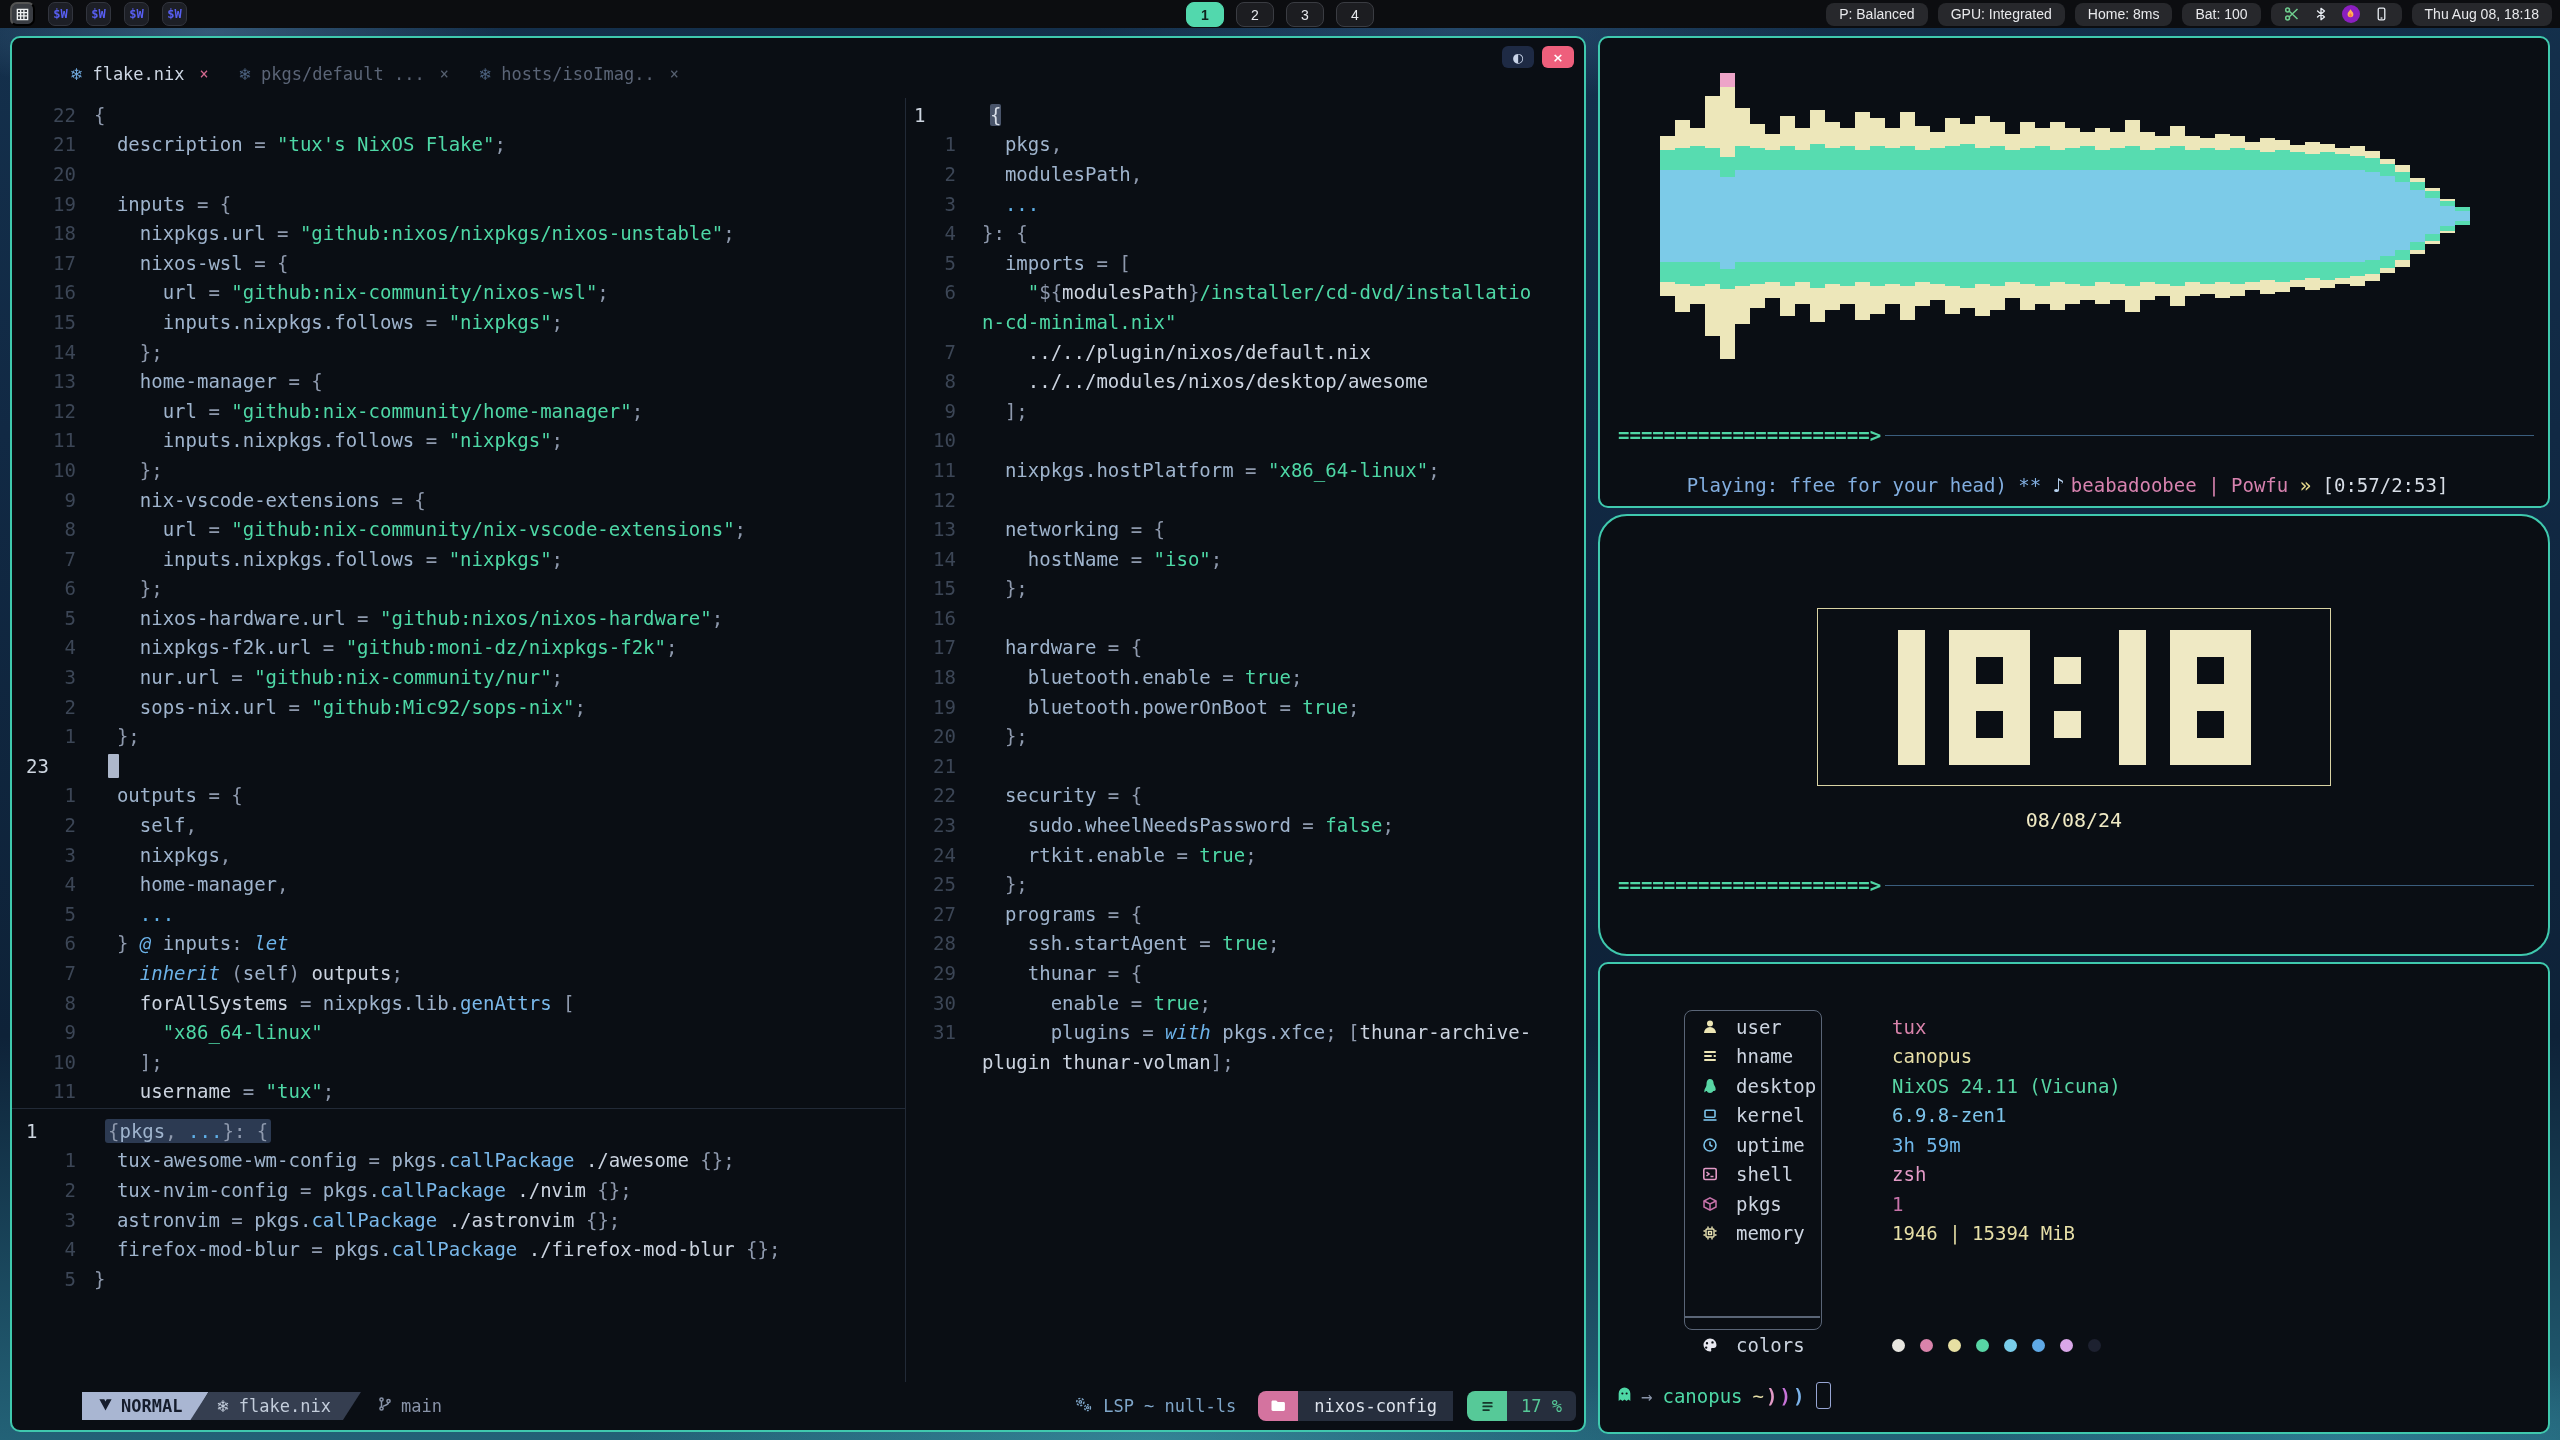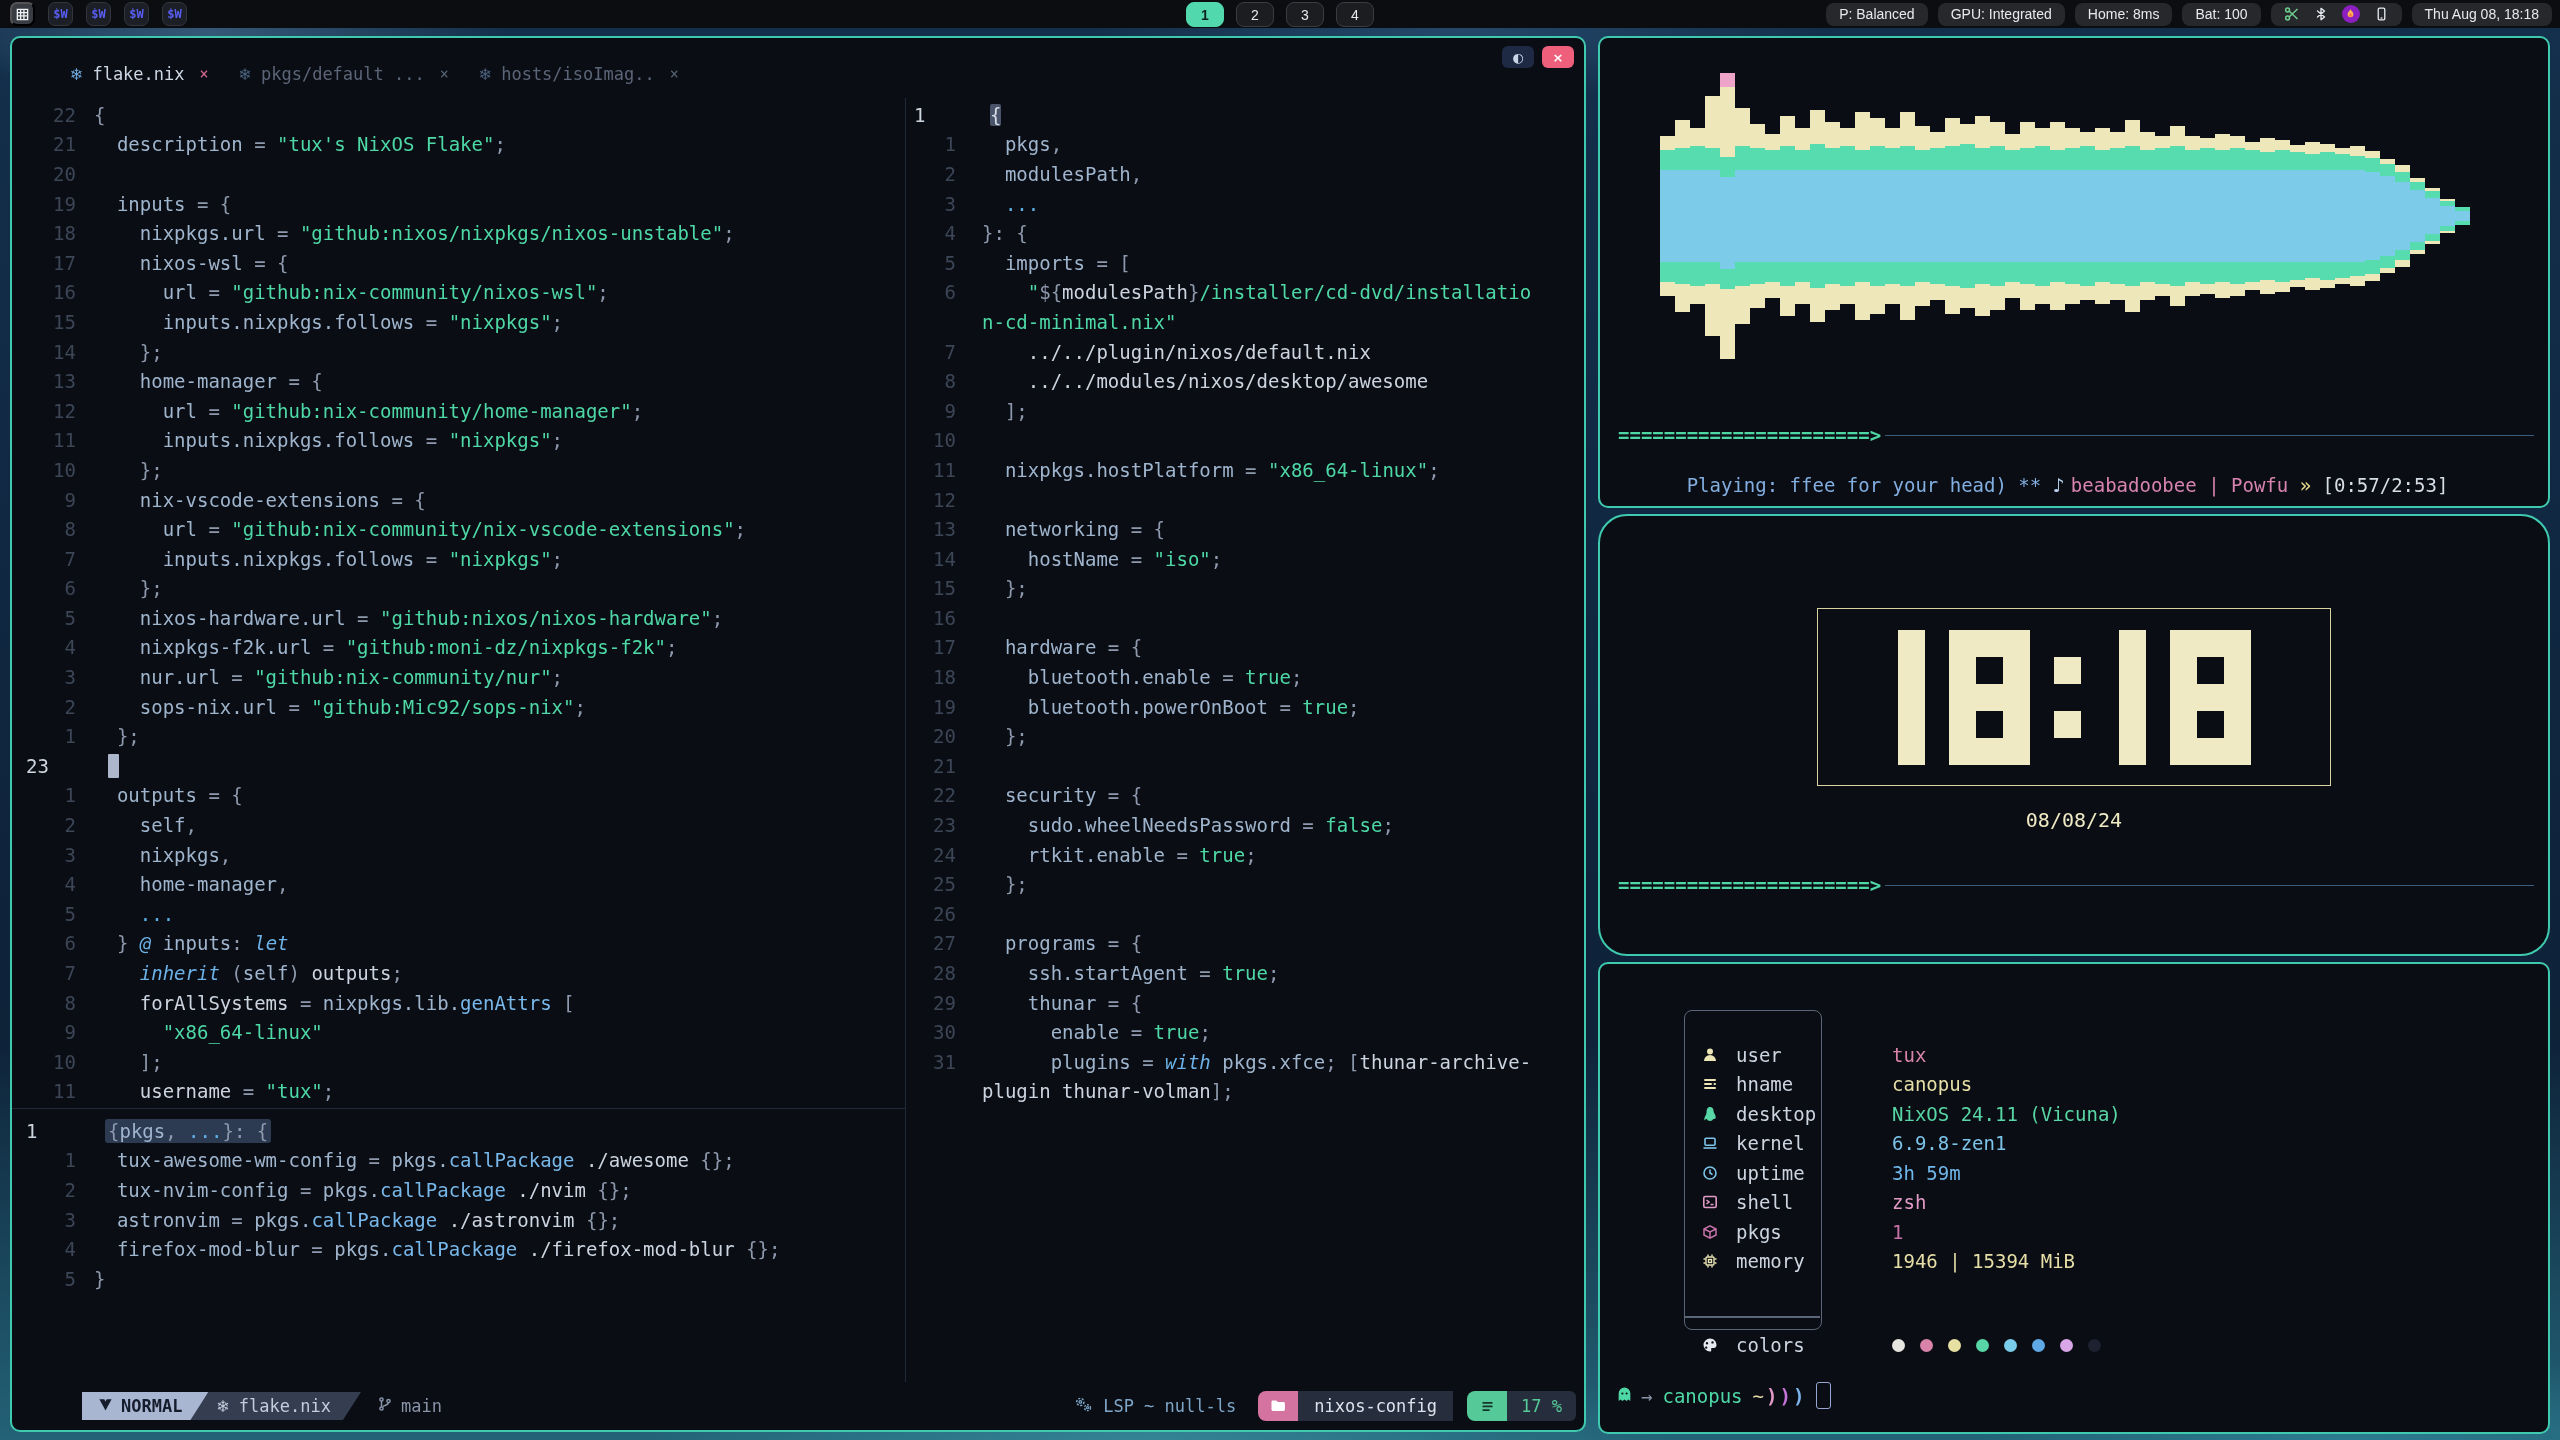--- a/index.html
+++ b/index.html
@@ -93,21 +93,21 @@
   .pl-artist{color:#d883b0;}.pl-chev{color:#e3d68a;}.pl-time{color:#d7dde6;}
   
   .clock-box{position:absolute;left:50%;transform:translateX(-50%);top:92px;width:512px;height:176px;
     border:1px solid #d9d3a4;display:flex;align-items:center;justify-content:center;}
   .digit{display:grid;margin:0 12px;}
   .digit .on{background:#efe9c4;}
   .clock-date{position:absolute;left:0;right:0;top:292px;text-align:center;color:#efe9c4;font-size:20px;}
   
   .fetch-box{position:absolute;left:84px;top:46px;width:136px;height:318px;border:1.5px solid #5a6577;border-radius:8px;}
   .fetch-innersep{position:absolute;left:84px;top:352px;width:136px;height:1.5px;background:#5a6577;}
-  #fetch-rows{position:absolute;left:84px;top:76px;right:20px;}
+  #fetch-rows{position:absolute;left:84px;top:48px;right:20px;}
   .frow{height:29.5px;display:flex;align-items:center;}
   .frow .fic{width:20px;margin-left:18px;display:flex;align-items:center;}
   .frow .flabel{color:#ccd4e0;font-size:19px;margin-left:14px;width:104px;}
   .frow .fval{font-size:19px;margin-left:52px;white-space:pre;}
   .fetch-colors{position:absolute;left:84px;top:366px;right:20px;height:30px;display:flex;align-items:center;}
   .dots{display:flex;gap:15px;margin-left:52px;align-items:center;}
   .dot{width:13px;height:13px;border-radius:50%;}
   .prompt{position:absolute;left:16px;top:418px;display:flex;align-items:center;font-size:19px;white-space:pre;}
   .prompt .arrow{color:#8893a8;margin:0 10px 0 8px;}
   .prompt .host{color:#4ed8a6;}
@@ -269,21 +269,20 @@
         <div class="line"><span class="ln">16</span><span class="code"></span></div>
         <div class="line"><span class="ln">17</span><span class="code"><span class="c-a">  hardware</span><span class="c-p"> = {</span></span></div>
         <div class="line"><span class="ln">18</span><span class="code"><span class="c-a">    bluetooth.enable</span><span class="c-p"> = </span><span class="c-s">true</span><span class="c-p">;</span></span></div>
         <div class="line"><span class="ln">19</span><span class="code"><span class="c-a">    bluetooth.powerOnBoot</span><span class="c-p"> = </span><span class="c-s">true</span><span class="c-p">;</span></span></div>
         <div class="line"><span class="ln">20</span><span class="code"><span class="c-p">  };</span></span></div>
         <div class="line"><span class="ln">21</span><span class="code"></span></div>
         <div class="line"><span class="ln">22</span><span class="code"><span class="c-a">  security</span><span class="c-p"> = {</span></span></div>
         <div class="line"><span class="ln">23</span><span class="code"><span class="c-a">    sudo.wheelNeedsPassword</span><span class="c-p"> = </span><span class="c-s">false</span><span class="c-p">;</span></span></div>
         <div class="line"><span class="ln">24</span><span class="code"><span class="c-a">    rtkit.enable</span><span class="c-p"> = </span><span class="c-s">true</span><span class="c-p">;</span></span></div>
         <div class="line"><span class="ln">25</span><span class="code"><span class="c-p">  };</span></span></div>
-        <div class="line"><span class="ln">26</span><span class="code"></span></div>
         <div class="line"><span class="ln">27</span><span class="code"><span class="c-a">  programs</span><span class="c-p"> = {</span></span></div>
         <div class="line"><span class="ln">28</span><span class="code"><span class="c-a">    ssh.startAgent</span><span class="c-p"> = </span><span class="c-s">true</span><span class="c-p">;</span></span></div>
         <div class="line"><span class="ln">29</span><span class="code"><span class="c-a">    thunar</span><span class="c-p"> = {</span></span></div>
         <div class="line"><span class="ln">30</span><span class="code"><span class="c-a">      enable</span><span class="c-p"> = </span><span class="c-s">true</span><span class="c-p">;</span></span></div>
         <div class="line"><span class="ln">31</span><span class="code"><span class="c-a">      plugins</span><span class="c-p"> = </span><span class="c-k">with</span><span class="c-a"> pkgs.xfce</span><span class="c-p">; [</span><span class="c-w">thunar-archive-</span></span></div>
         <div class="line"><span class="ln"></span><span class="code"><span class="c-w">plugin thunar-volman</span><span class="c-p">];</span></span></div>
       </div>
     <div class="vsplit"></div>
     <div class="hsplit"></div>
 

